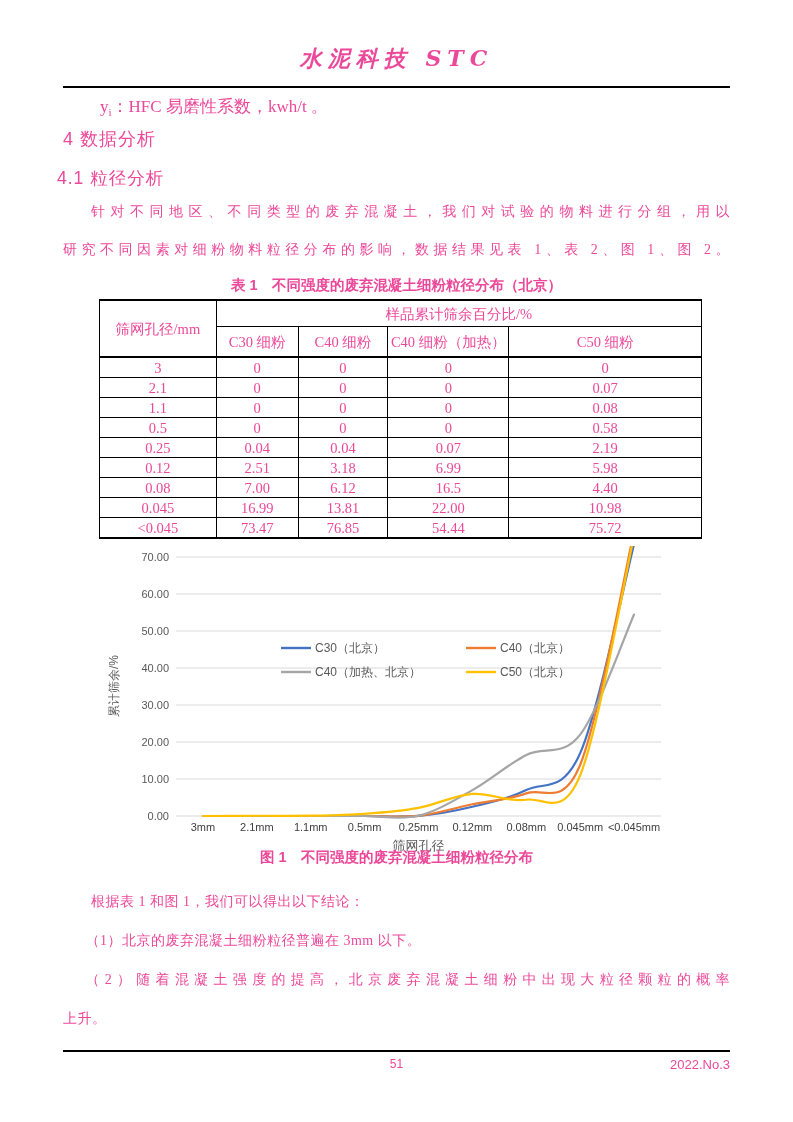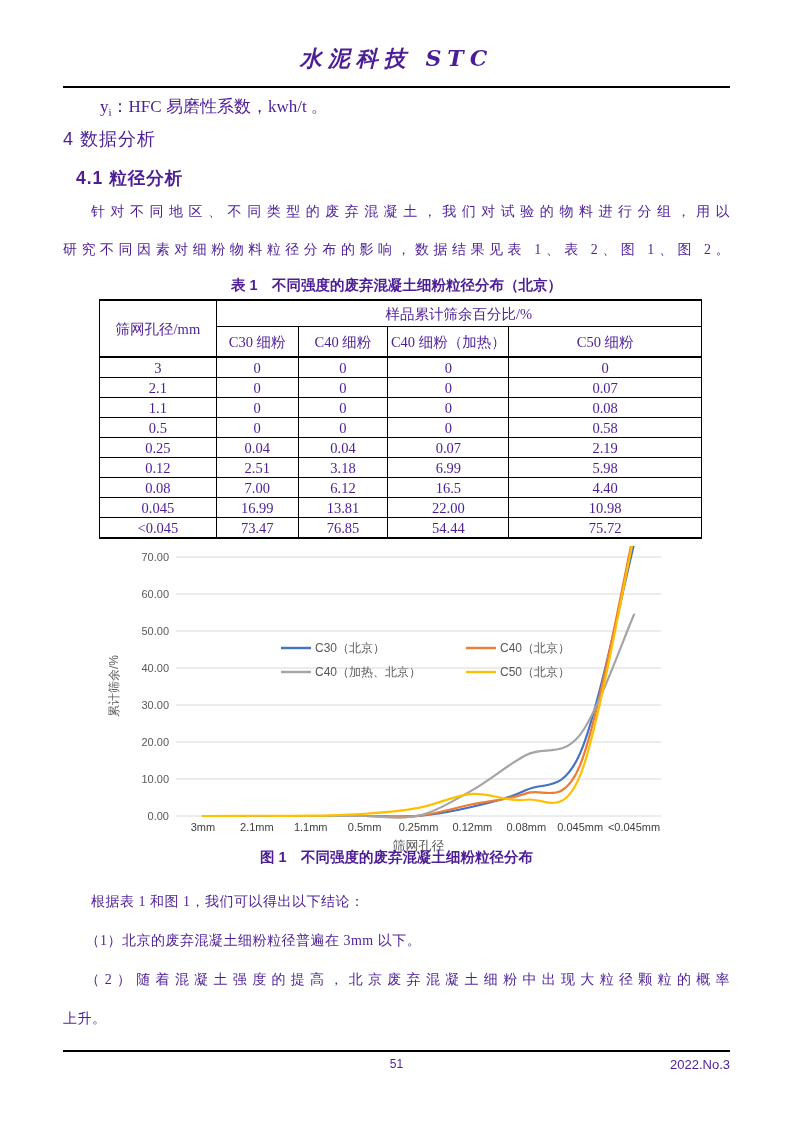--- a/index.html
+++ b/index.html
@@ -1,36 +1,36 @@
 <!DOCTYPE html>
 <html><head>
 <meta charset="utf-8">
 <style>
   html,body{margin:0;padding:0;background:#888;}
   .page{
     position:relative; width:793px; height:1122px; background:#ffffff;
     margin:0 auto; overflow:hidden;
-    font-family:"Liberation Serif","DejaVu Serif",serif; color:#4c1d95;
+    font-family:"Liberation Serif","DejaVu Serif",serif; color:#ec4899;
   }
   .abs{position:absolute;}
   .header-title{
     top:44px; left:0; width:793px; text-align:center;
     font-family:"DejaVu Serif","Liberation Serif",serif;
     font-style:italic; font-weight:bold; font-size:22px; letter-spacing:6px;
   }
   .header-rule{ top:86px; left:63px; width:667px; border-top:2.6px solid #000; }
   .intro-line{ top:95px; left:100px; font-size:17px; }
   .intro-line sub{ font-size:11px; }
   .h1{
     top:127px; left:63px; font-family:"Liberation Sans","DejaVu Sans",sans-serif;
     font-weight:normal; font-size:18px; letter-spacing:1px;
   }
   .h2{
-    top:166px; left:76px; font-family:"Liberation Sans","DejaVu Sans",sans-serif;
-    font-weight:bold; font-size:17.5px; letter-spacing:1px;
+    top:166px; left:57px; font-family:"Liberation Sans","DejaVu Sans",sans-serif;
+    font-weight:normal; font-size:17.5px; letter-spacing:1px;
   }
   .body-line{
     left:63px; width:667px; font-size:14px; letter-spacing:.5px;
     text-align:justify;
   }
   .fill{ text-align-last:justify; }
   .indent2{ text-indent:2em; }
   .indent16{ text-indent:1.6em; }
   .tbl-caption,.fig-caption{
     left:0; width:793px; text-align:center;

